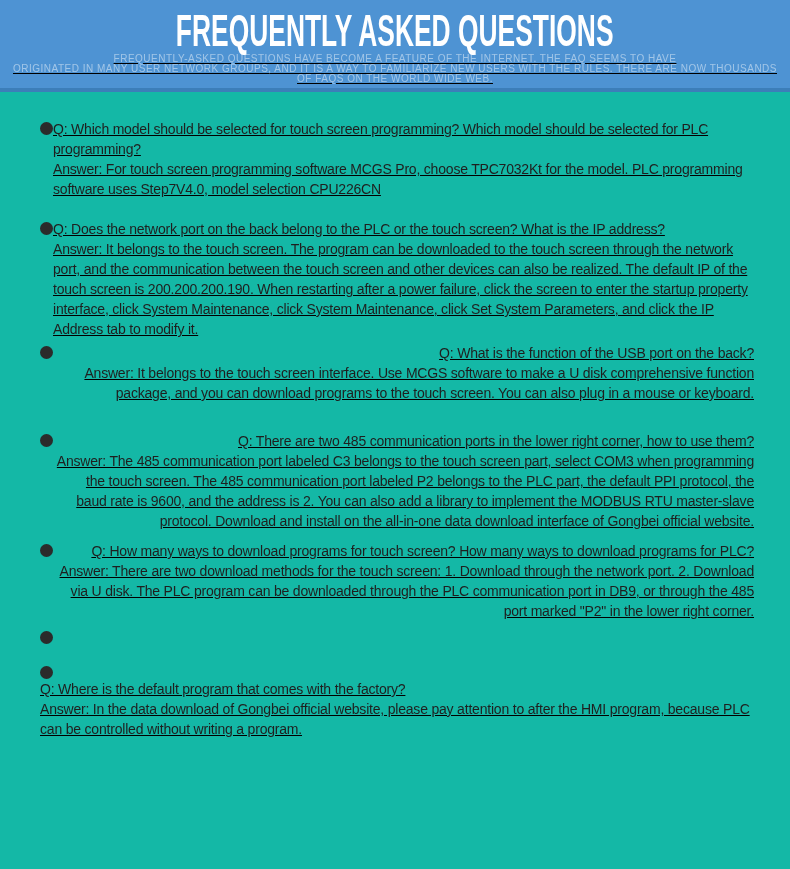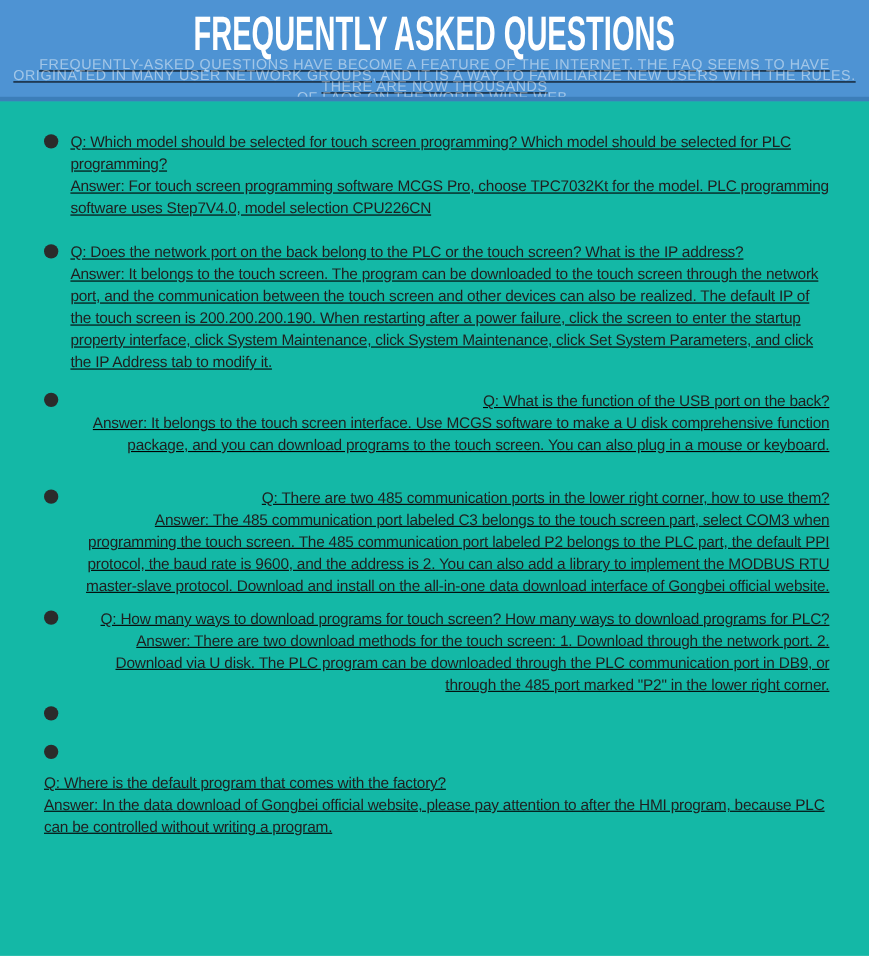--- a/index.html
+++ b/index.html
@@ -30,37 +30,36 @@
     font-size: 44px;
     line-height: 44px;
     font-weight: 700;
     white-space: nowrap;
     transform: scaleX(0.60);
     transform-origin: 50% 50%;
   }
   .hero-sub {
     margin-top: 1px;
     color: rgba(255, 255, 255, 0.47);
-    font-size: 13px;
+    font-size: 10px;
     line-height: 10px;
     letter-spacing: 0.5px;
     font-weight: 400;
   }
   
   .faq-list {
     padding-top: 27px;
   }
   .faq-item {
     display: flex;
     align-items: flex-start;
-    gap: 11px;
     padding: 0 36px 0 40px;
   }
   .faq-item:nth-of-type(1) { margin-bottom: 20px; }
-  .faq-item:nth-of-type(2) { margin-bottom: 15px; }
+  .faq-item:nth-of-type(2) { margin-bottom: 4px; }
   .faq-item:nth-of-type(3) { margin-bottom: 28px; text-align: right; }
   .faq-item:nth-of-type(4) { margin-bottom: 10px; text-align: right; }
   .faq-item:nth-of-type(5) { margin-bottom: 7px; text-align: right; }
   .faq-item:nth-of-type(6) { margin-bottom: 19px; }
   .faq-item:nth-of-type(7) { margin-bottom: 0; flex-direction: column; }
   .bullet {
     flex: none;
     width: 13px;
     height: 13px;
     border-radius: 50%;

